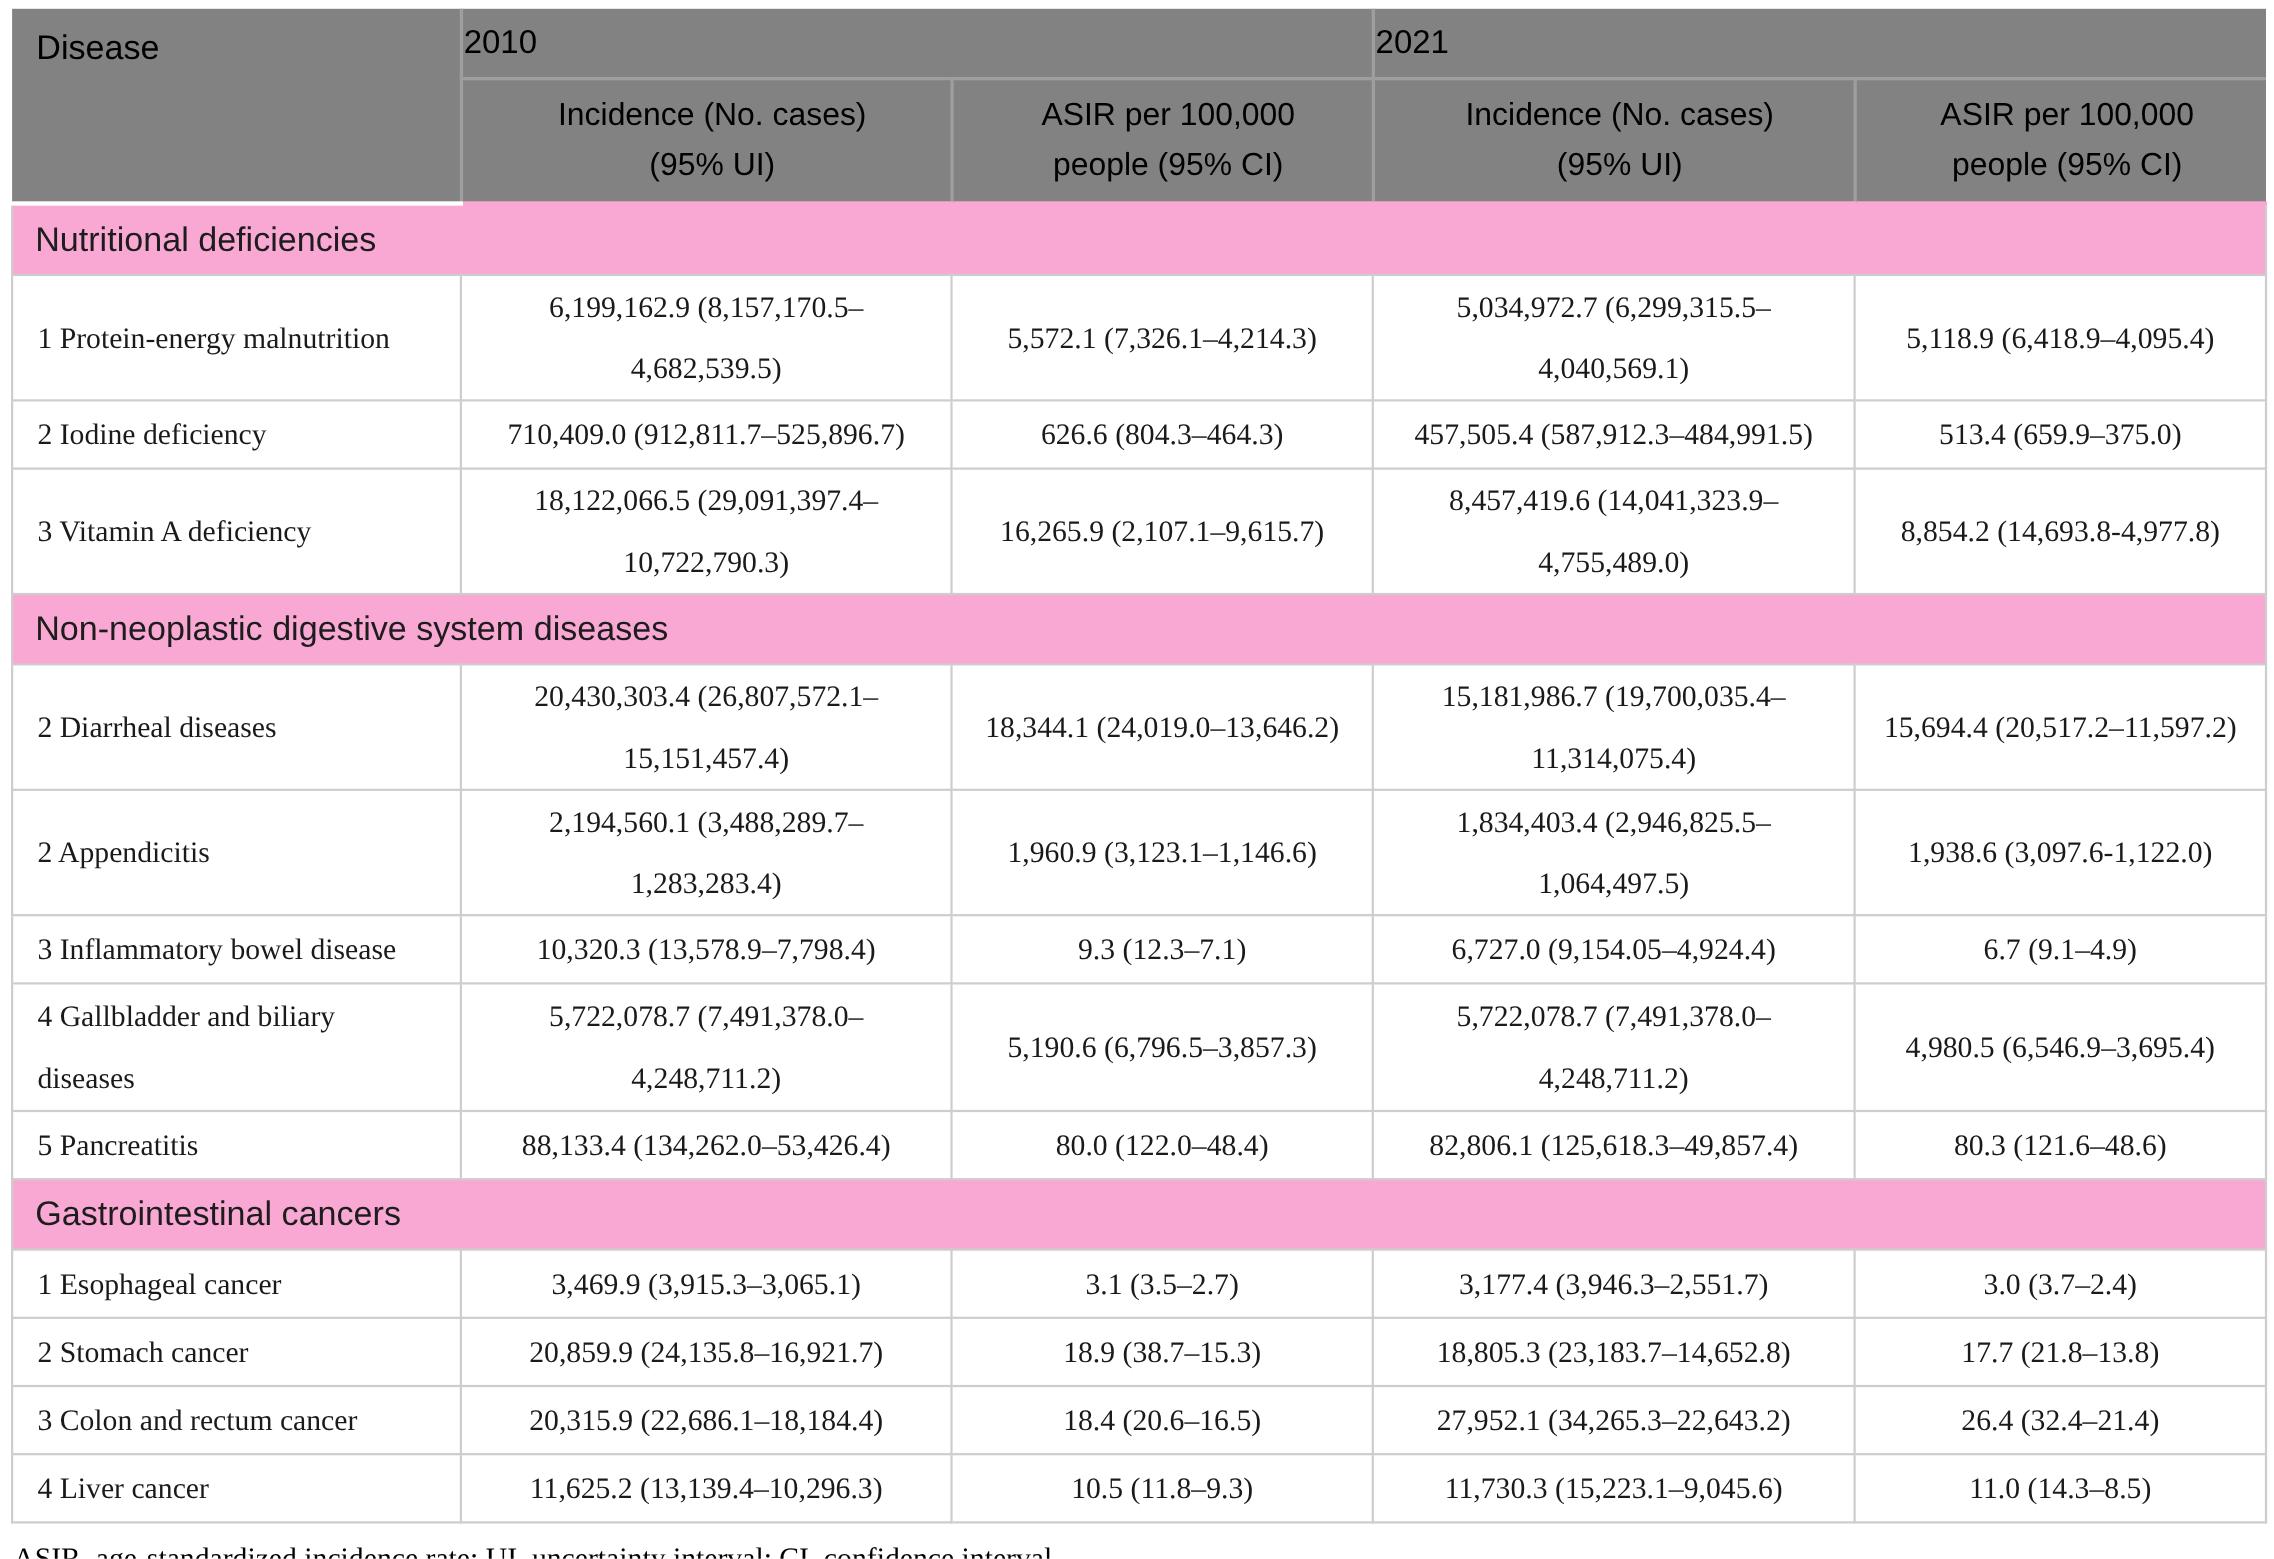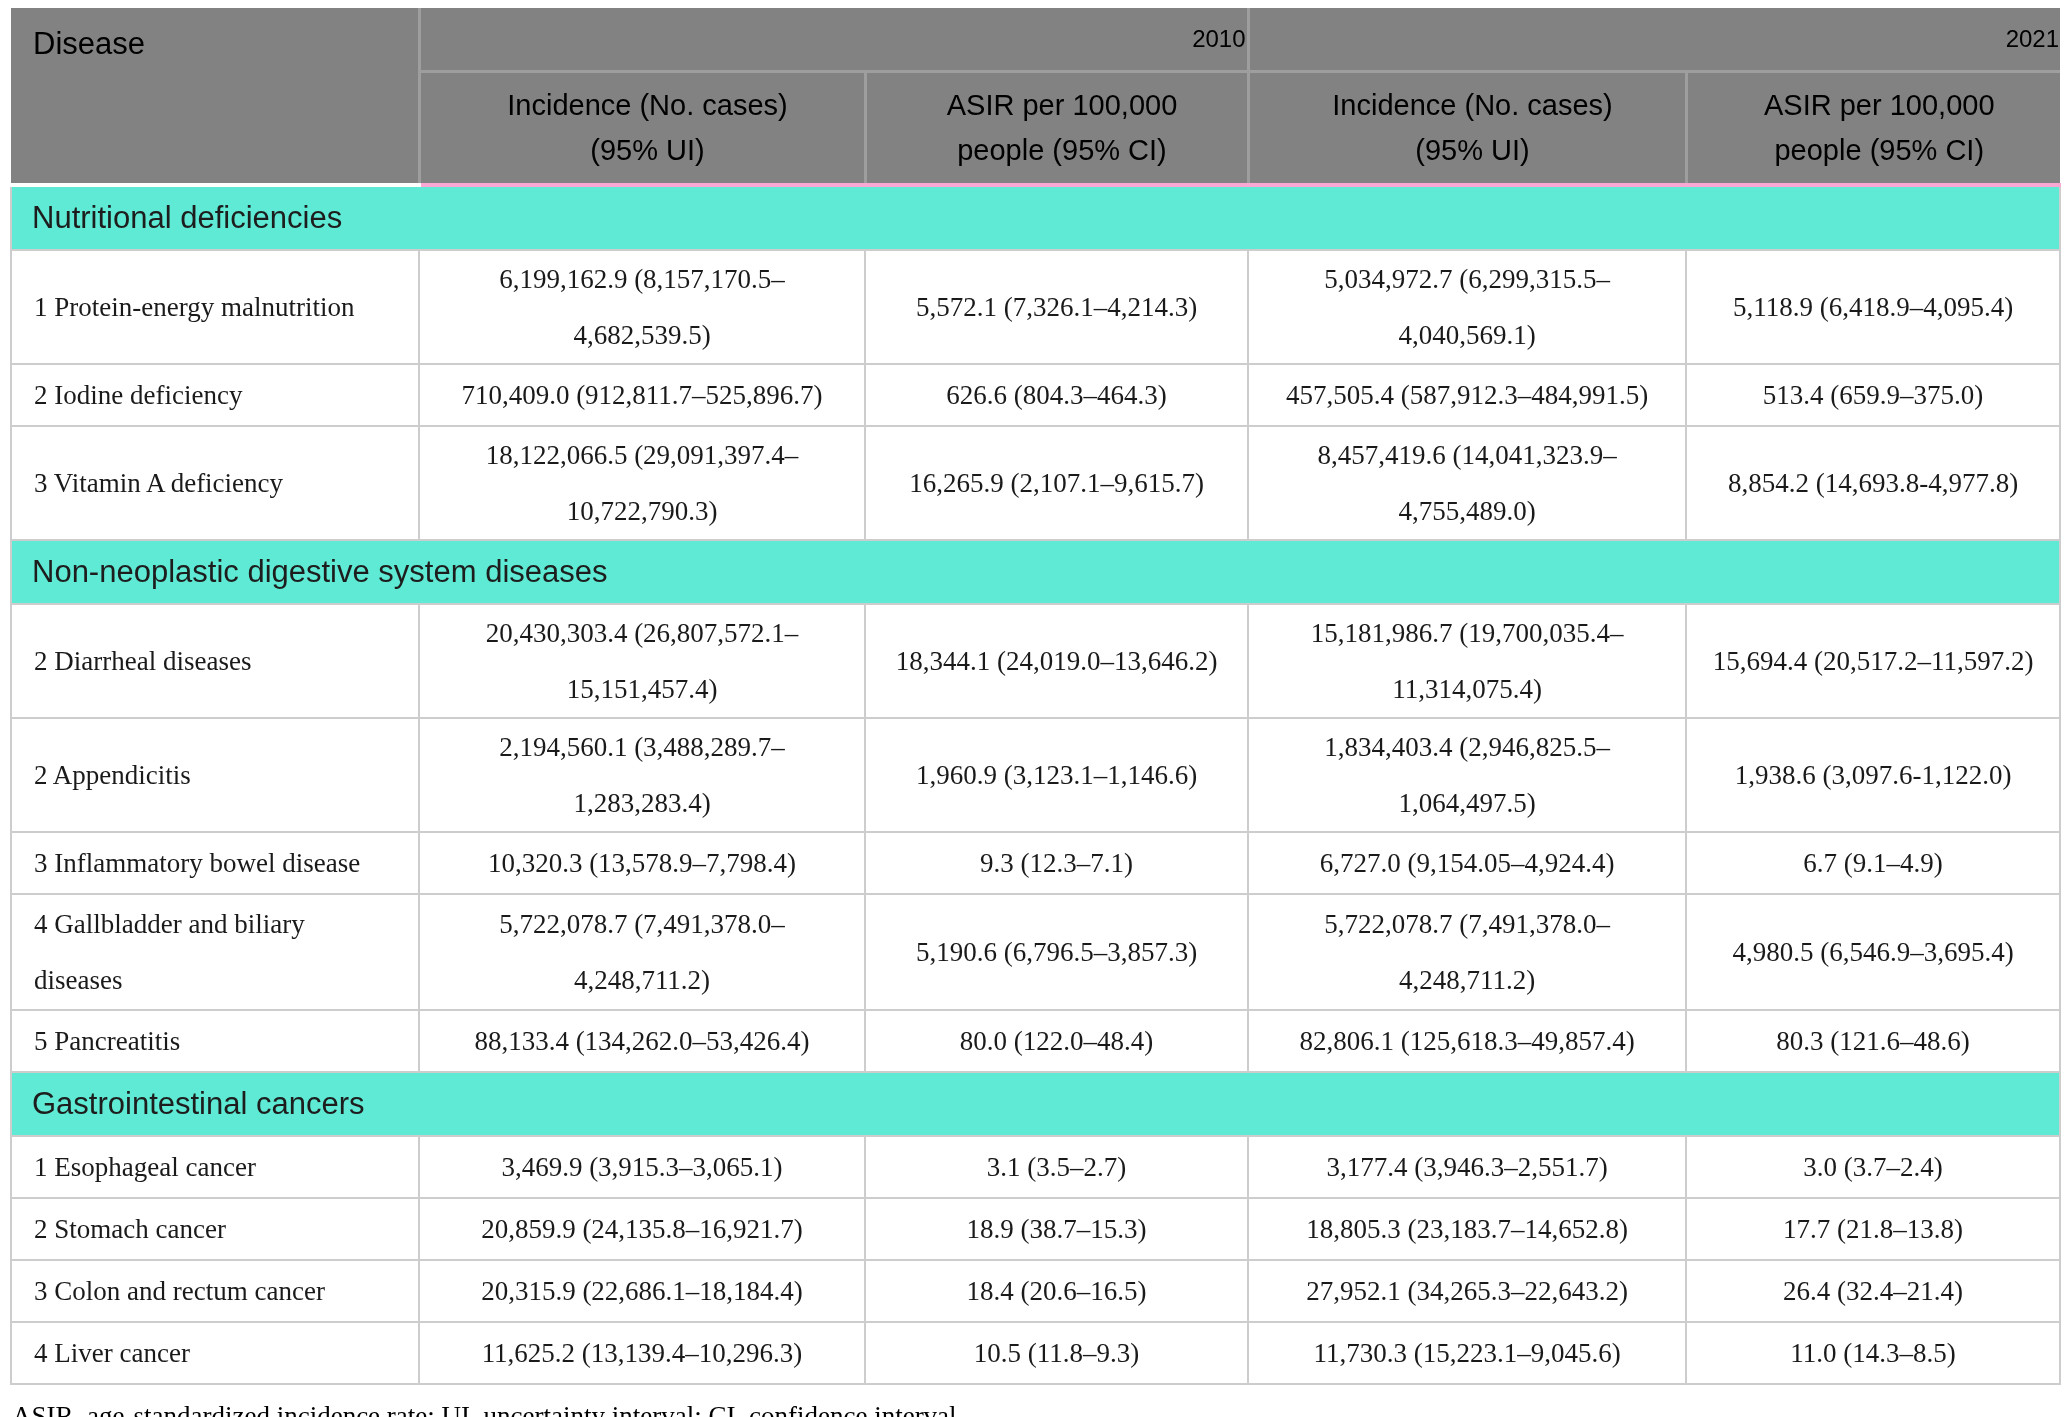--- a/index.html
+++ b/index.html
@@ -10,35 +10,35 @@
 
   
   thead th {
     background: #828282; color: #000000;
     font-family: "Liberation Sans", sans-serif; font-weight: 400;
     border: 3px solid #9e9e9e;
   }
   tr.hrow1 th { border-top: none; }
   th.th-disease { border-left: none; border-bottom: 4px solid #ffffff;
     text-align: left; vertical-align: top; padding: 18px 0 0 22px; font-size: 31px; }
-  th.th-year { font-size: 24px; height: 60px; text-align: right; vertical-align: middle; }
+  th.th-year { font-size: 30px; height: 60px; text-align: left; vertical-align: middle; }
   th.th-year-2021 { border-right: none; }
   tr.hrow2 th { border-bottom: 4px solid #f9a8d4; padding-left: 12px; }
   th.th-sub { font-size: 29px; line-height: 45px; white-space: pre-line;
     text-align: center; vertical-align: middle; height: 108px; }
   th.th-sub:last-child { border-right: none; }
 
   
   tbody td {
     border: 2px solid #cdcdcd; background: #ffffff;
     font-family: "Liberation Serif", serif; font-size: 27px; color: #1a1a1a;
     vertical-align: middle;
   }
   tr.section-row td {
-    background: #5eead4; color: #1d1d1d;
+    background: #f9a8d4; color: #1d1d1d;
     font-family: "Liberation Sans", sans-serif; font-size: 31px; font-weight: 500;
     height: 60px; text-align: left; padding-left: 20px;
   }
   td.disease-cell { text-align: left; padding-left: 22px; padding-right: 8px;
     white-space: pre-line; line-height: 56px; height: 58px; margin-left: 44px; }
   td.num-cell { text-align: center; white-space: pre; line-height: 56px;
     padding: 0 6px; height: 58px; margin-top: 32px; }
 
   
   .footnote { font-family: "Liberation Serif", serif; font-size: 27px;

